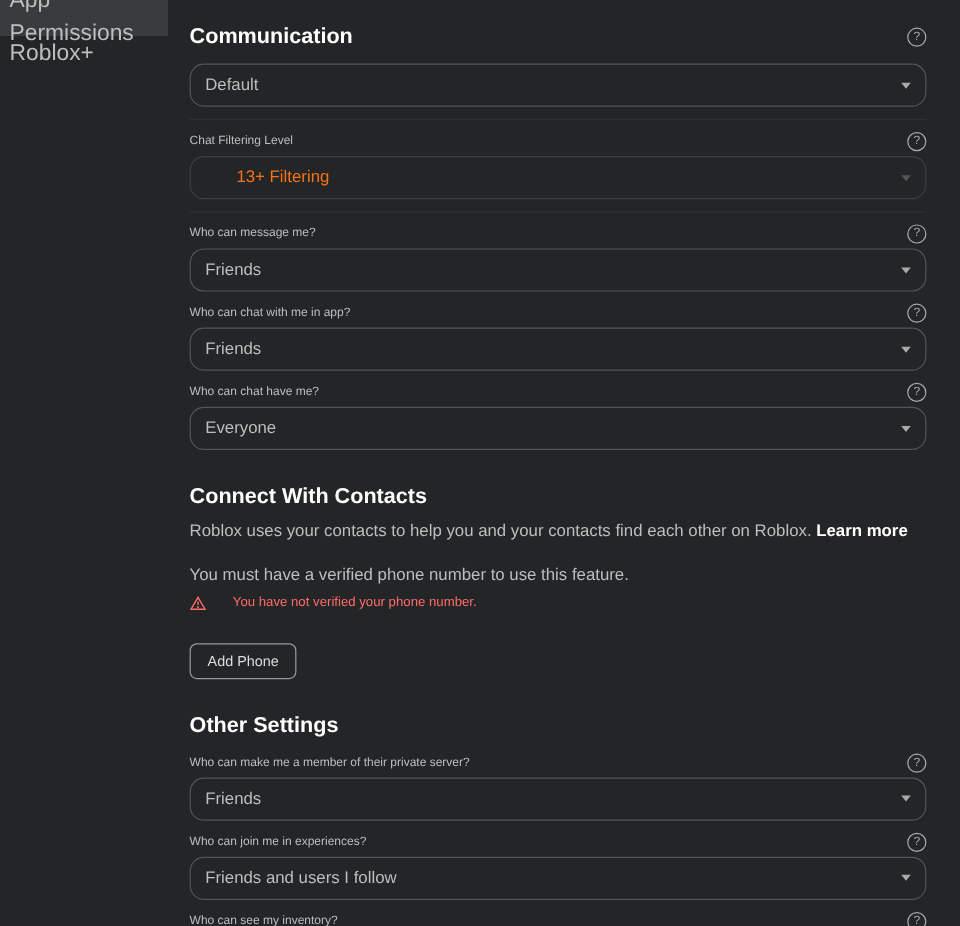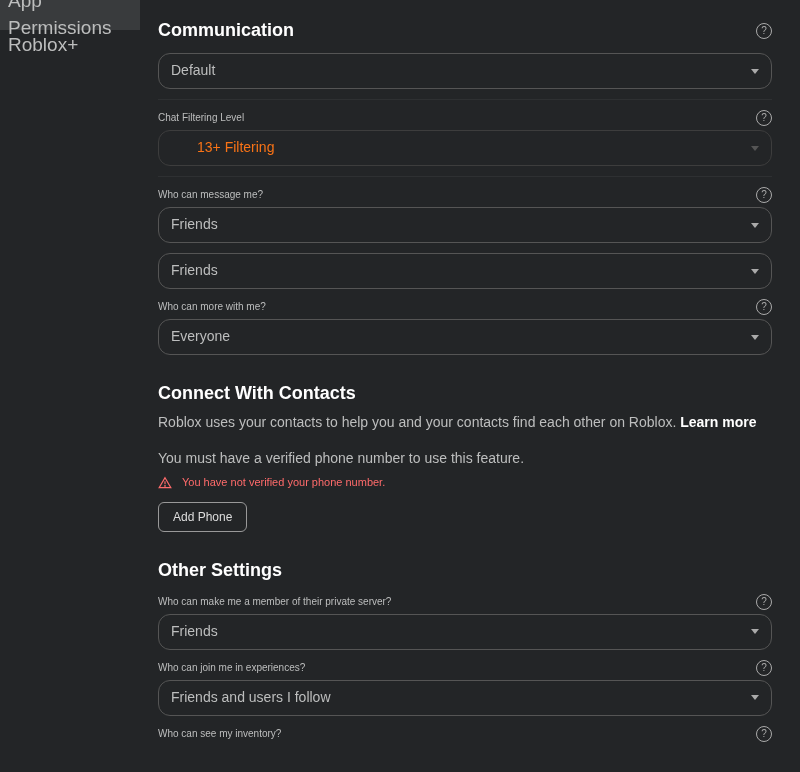--- a/index.html
+++ b/index.html
@@ -131,22 +131,22 @@
       cursor: pointer;
     }
     .requirement-text {
       color: #bdbebe;
       font-size: 14px;
       margin-bottom: 6px;
     }
     .warning-row {
       display: flex;
       align-items: center;
-      gap: 10px;
-      margin-bottom: 12px;
+      gap: 22px;
+      margin-bottom: 26px;
       font-size: 11px;
       color: #ff6b6b;
     }
     .warn-icon {
       display: inline-flex;
       width: 14px;
       height: 14px;
       flex-shrink: 0;
     }
     .warn-icon svg {
@@ -217,29 +217,33 @@
           <span class="setting-label">Who can message me?</span>
           <span class="help-icon"></span>
         </div>
         <div class="select-box">
           <span>Friends</span>
           <span class="chevron"></span>
         </div>
       </div>
 
       <div class="setting-item">
+        <div class="setting-label-row">
+          <span class="setting-label">Who can chat with me in app?</span>
+          <span class="help-icon"></span>
+        </div>
         <div class="select-box">
           <span>Friends</span>
           <span class="chevron"></span>
         </div>
       </div>
 
       <div class="setting-item">
         <div class="setting-label-row">
-          <span class="setting-label">Who can more with me?</span>
+          <span class="setting-label">Who can chat have me?</span>
           <span class="help-icon"></span>
         </div>
         <div class="select-box">
           <span>Everyone</span>
           <span class="chevron"></span>
         </div>
       </div>
     </div>
 
     <div class="section">

